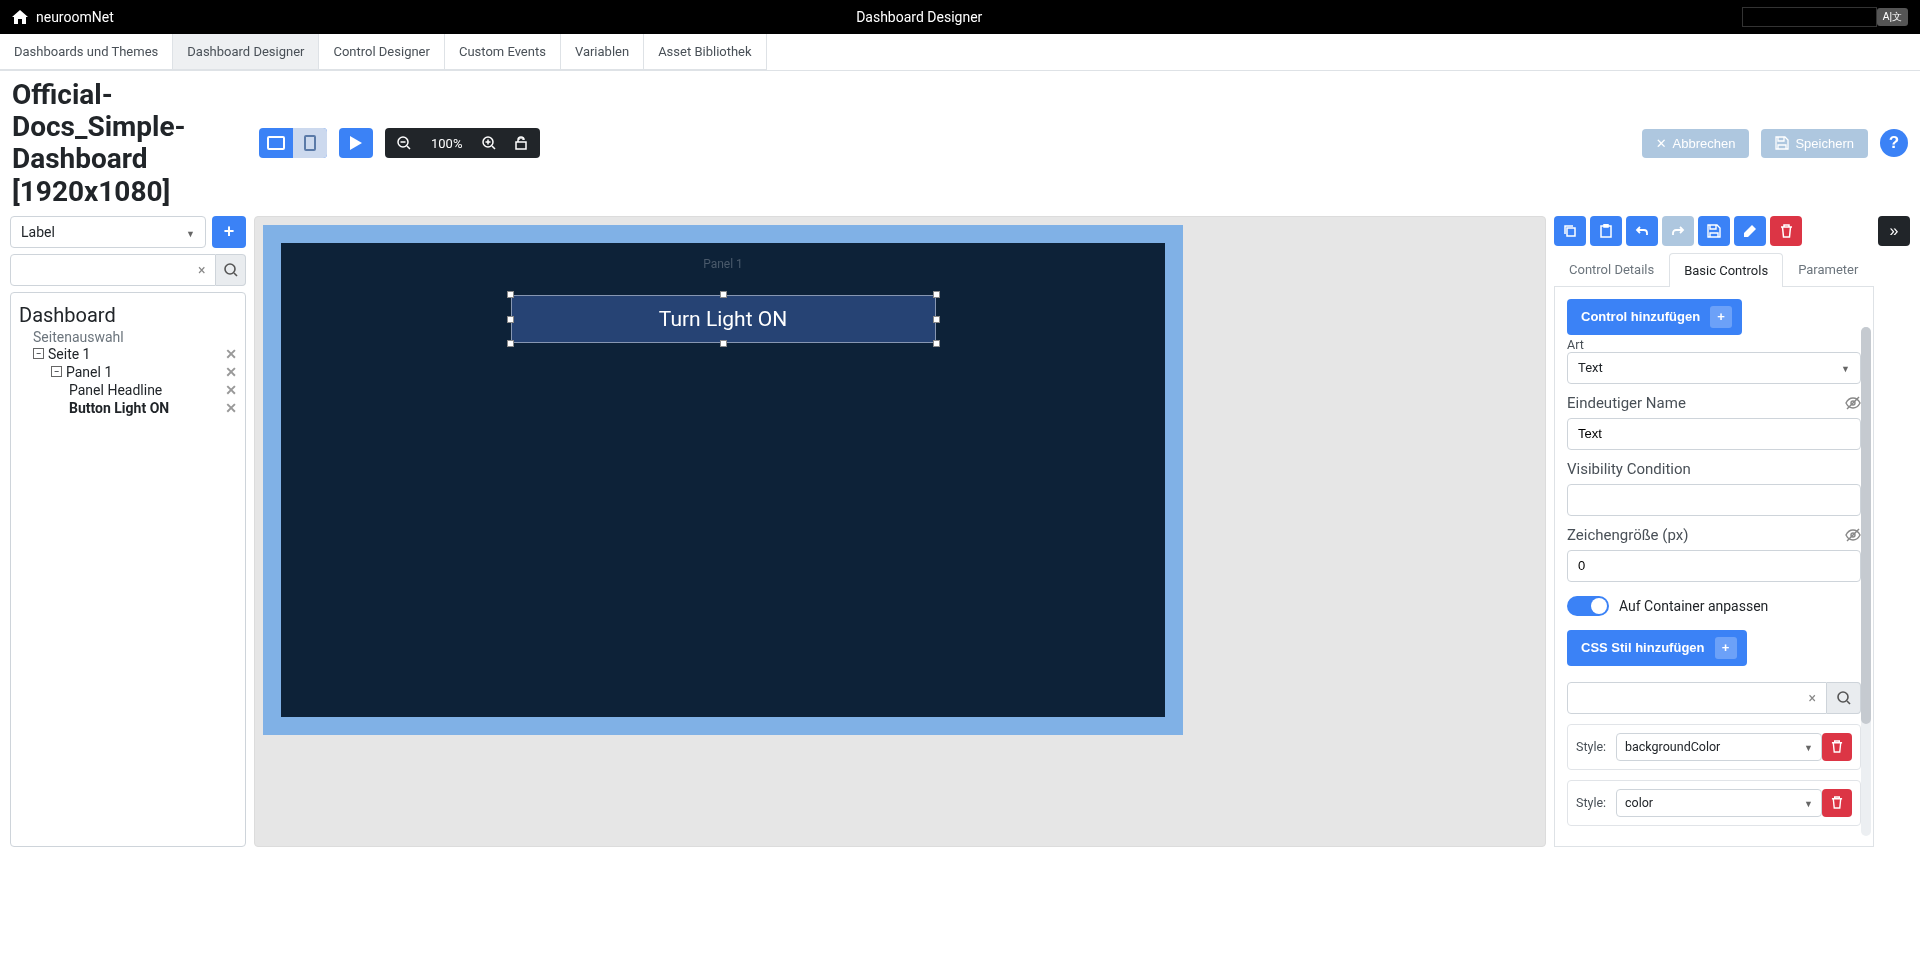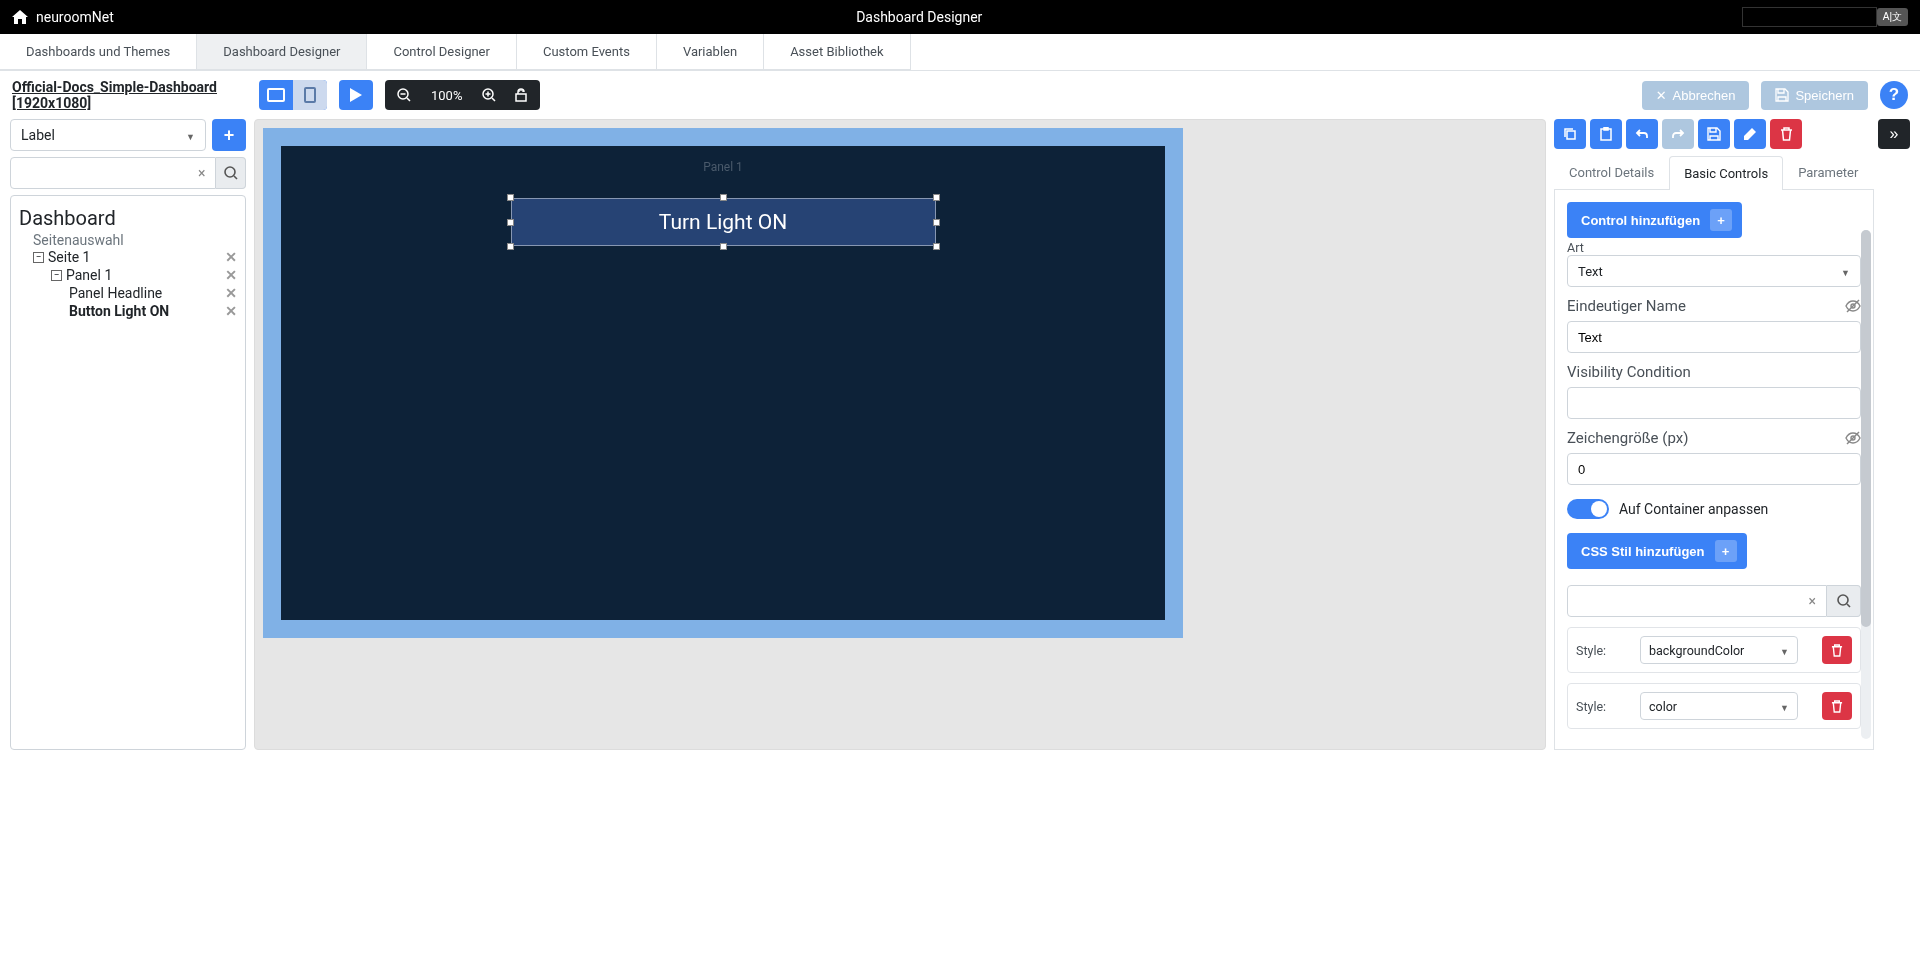--- a/index.html
+++ b/index.html
@@ -8,26 +8,26 @@
   
   .topbar { background: #000; color: #fff; height: 34px; display: flex; align-items: center; padding: 0 12px; }
   .topbar-left { display: flex; align-items: center; gap: 8px; }
   .topbar-center { flex: 1; text-align: center; font-size: 14px; }
   .topbar-right { display: flex; align-items: center; gap: 0; padding-left: 17px; }
   .blackout { background: #000; border: 1px solid #333; width: 135px; height: 20px; }
   .keybd-btn { background: #555; color: #fff; border: none; padding: 2px 6px; border-radius: 3px; font-size: 10px; }
 
   
   .main-tabs { display: flex; border-bottom: 1px solid #dee2e6; background: #fff; }
-  .main-tab { padding: 10px 26px; border: 1px solid #dee2e6; border-top: none; border-left: none; background: #fff; cursor: pointer; font-size: 13px; color: #495057; }
+  .main-tab { padding: 10px 14px; border: 1px solid #dee2e6; border-top: none; border-left: none; background: #fff; cursor: pointer; font-size: 13px; color: #495057; }
   .main-tab.active { background: #eef0f2; }
   
   
   .title-row { display: flex; align-items: center; padding: 8px 12px; gap: 12px; }
-  .dash-title { font-size: 14px; font-weight: 700; max-width: 235px; line-height: 1.15; word-break: break-word; text-decoration: underline; }
+  .dash-title { font-size: 28px; font-weight: 700; max-width: 235px; line-height: 1.15; word-break: break-word; }
   .orient-group { display: flex; background: #3b82f6; border-radius: 4px; overflow: hidden; }
   .orient-btn { width: 34px; height: 30px; border: none; background: transparent; color: #fff; display: flex; align-items: center; justify-content: center; cursor: pointer; }
   .orient-btn.inactive { background: #ccd9ee; }
   .play-btn { width: 34px; height: 30px; background: #3b82f6; border: none; border-radius: 4px; color: #fff; cursor: pointer; display:flex;align-items:center;justify-content:center; }
   .zoom-bar { display: flex; align-items: center; background: #212529; border-radius: 4px; height: 30px; color: #fff; padding: 0 4px; gap: 2px; }
   .zoom-btn { background: transparent; border: none; color: #fff; width: 30px; height: 28px; cursor: pointer; display:flex;align-items:center;justify-content:center;}
   .zoom-val { padding: 0 10px; font-size: 13px; }
   .title-spacer { flex: 1; }
   .top-action-btn { display: flex; align-items: center; gap: 6px; padding: 7px 14px; border: none; border-radius: 4px; background: #aec7df; color: #fff; cursor: pointer; font-size: 13px; }
   .help-btn { width: 28px; height: 28px; border-radius: 50%; background: #3b82f6; color: #fff; border: none; font-weight: bold; font-size: 17px; cursor: pointer; }
@@ -88,21 +88,21 @@
   .prop-label { font-size: 15px; color: #495057; margin: 10px 0 6px; display: flex; justify-content: space-between; align-items: center;}
   .eye-off { color: #888; font-size: 14px; }
   .prop-input { width: 100%; border: 1px solid #ced4da; border-radius: 4px; height: 32px; padding: 0 10px; font-size: 13px; }
   .prop-select { width: 100%; border: 1px solid #ced4da; border-radius: 4px; height: 32px; padding: 0 10px; font-size: 13px; display:flex;align-items:center;justify-content:space-between; cursor:pointer;}
   .toggle-row { display: flex; align-items: center; gap: 10px; margin: 14px 0; }
   .toggle { width: 42px; height: 20px; background: #3b82f6; border-radius: 10px; position: relative; cursor: pointer; }
   .toggle::after { content:''; position: absolute; right: 2px; top: 2px; width: 16px; height: 16px; background: #fff; border-radius: 50%; }
   .css-search { display: flex; margin: 8px 0 10px;}
   .css-search .search-input-wrap { border-radius: 4px 0 0 4px; }
   .style-block { border: 1px solid #e1e4e8; border-radius: 4px; padding: 8px; margin-bottom: 10px; }
-  .style-row { display: flex; align-items: center; gap: 24px; margin-bottom: 6px; }
+  .style-row { display: flex; align-items: center; gap: 0; margin-bottom: 6px; }
   .style-row:last-child{margin-bottom:0;}
   .style-lbl { width: 40px; font-size: 12.5px; color: #495057; }
   .style-sel { flex: 1; border: 1px solid #ced4da; border-radius: 4px; height: 28px; padding: 0 8px; font-size: 12.5px; display:flex;align-items:center;justify-content:space-between; cursor:pointer;}
   .style-inp { flex: 1; border: 1px solid #ced4da; border-radius: 4px; height: 28px; padding: 0 8px; font-size: 12.5px; }
   .style-inp.focus { border-color: #86b7fe; box-shadow: 0 0 0 2px rgba(13,110,253,.15); }
   .style-del { width: 30px; height: 28px; background: #dc3545; border: none; border-radius: 4px; color: #fff; cursor: pointer; display:flex;align-items:center;justify-content:center;}
   .swatch { width: 26px; height: 26px; border: 1px solid #ced4da; border-radius: 4px; }
   .scroll-track { position:absolute; right:2px; top:40px; bottom:10px; width:10px; background:#eceff2; border-radius:5px;}
   .scroll-thumb { position:absolute; left:0; width:100%; background:#c5cad0; border-radius:5px; top:0; height:78%;}
   

